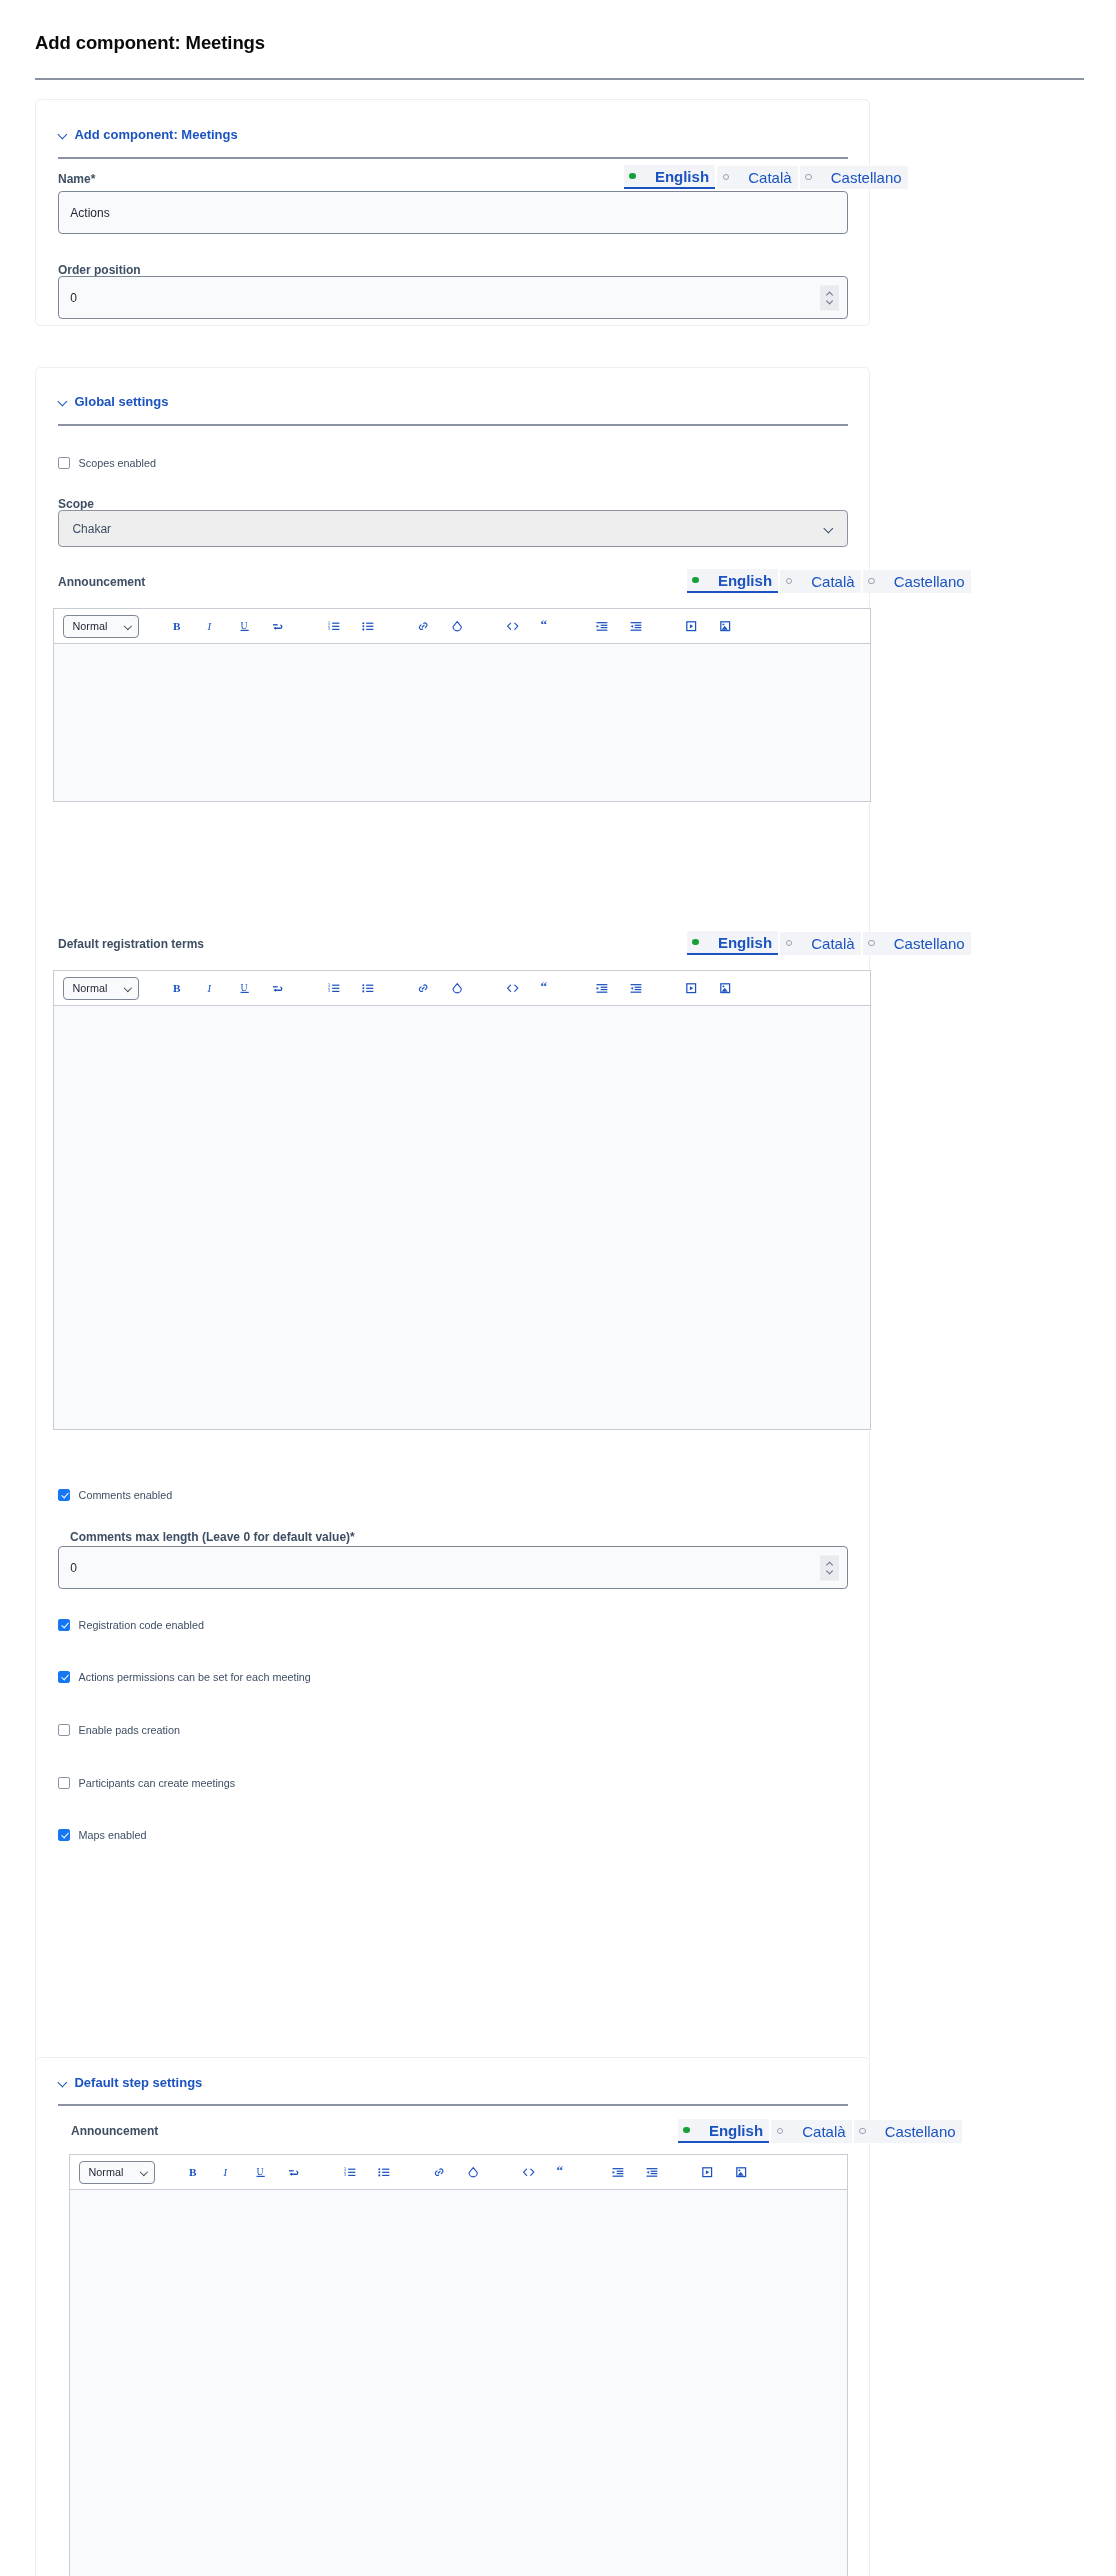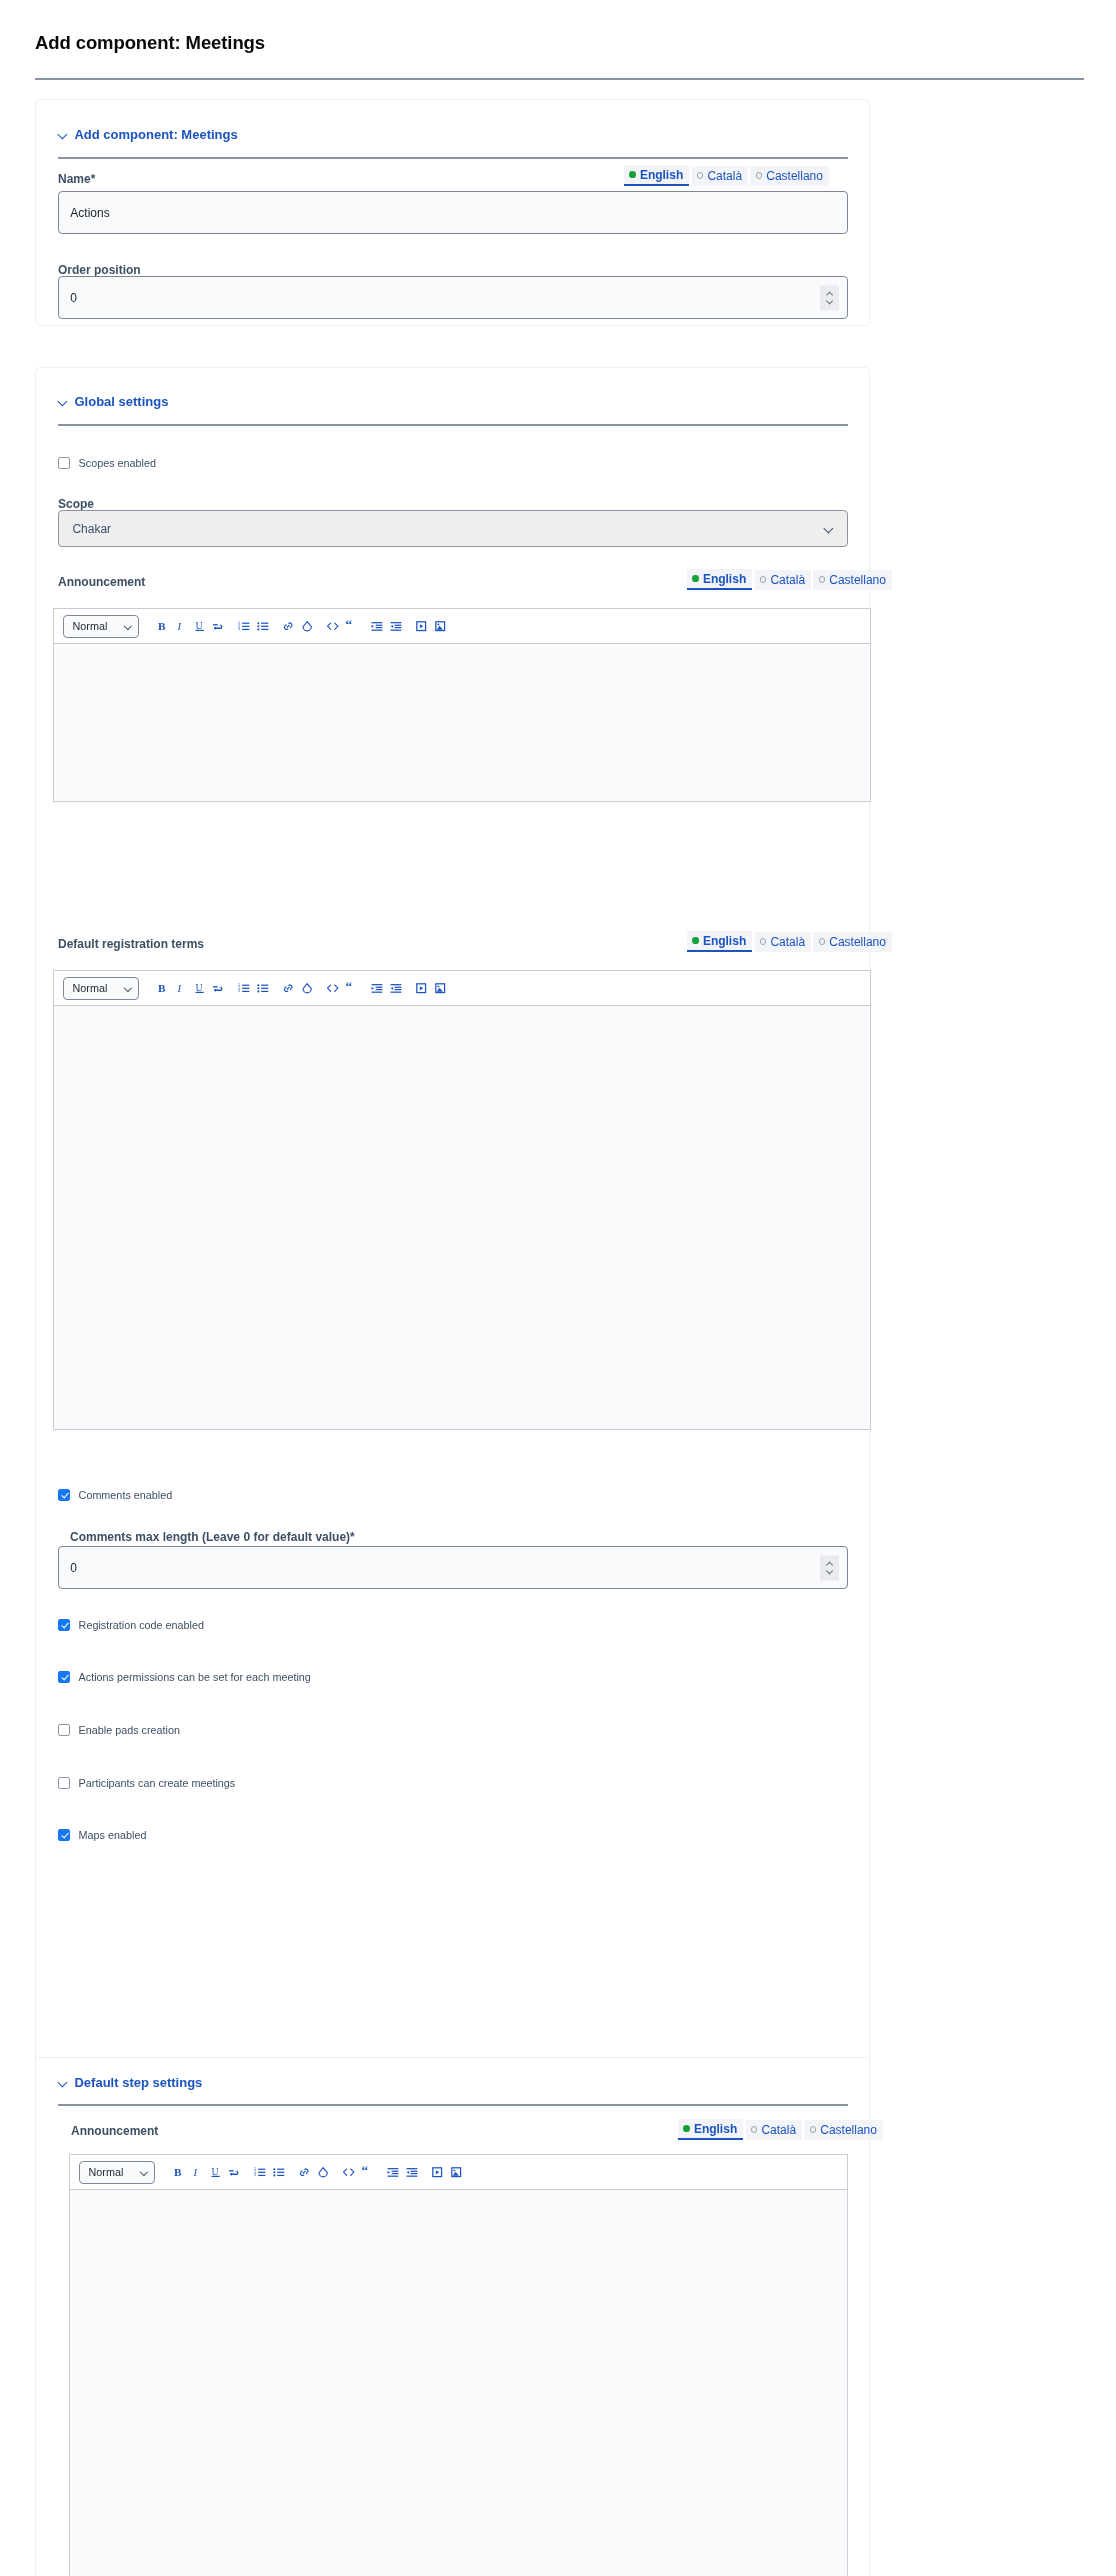--- a/index.html
+++ b/index.html
@@ -99,36 +99,36 @@
     content:""; position:absolute; left:0; top:0; width:5.7px; height:5.7px;
     border-right:1.5px solid #3e4f64; border-bottom:1.5px solid #3e4f64;
     transform:rotate(45deg);
   }
 
   
   .locales{
     position:absolute; display:flex; align-items:flex-end; gap:2.1px;
   }
   .loc{
-    display:flex; align-items:center; gap:4px;
+    display:flex; align-items:center; gap:19px;
     background:#f2f4f8; padding:2.6px 6.2px 3.1px 5.2px;
-    font-size:12px; color:#1b53c0; white-space:nowrap; cursor:pointer;
+    font-size:15px; color:#1b53c0; white-space:nowrap; cursor:pointer;
   }
   .loc.active{ font-weight:bold; border-bottom:2.1px solid #1b53c0; padding-bottom:2.1px; }
   .dot{ width:6.7px; height:6.7px; border-radius:50%; background:#15a03a; flex:none; }
   .ring{ width:6.7px; height:6.7px; border-radius:50%; border:1px solid #9aa2b1;
          box-sizing:border-box; background:transparent; flex:none; }
 
   
   .editor{ position:absolute; box-sizing:border-box; }
   .ed-toolbar{
     box-sizing:border-box; width:100%;
     border:0.7px solid #c9ccd4; border-bottom:none;
     background:#ffffff;
-    display:flex; align-items:center; padding:6.2px 7.2px 6.2px 9.3px; gap:0;
+    display:flex; align-items:center; padding:6.2px 7.2px 6.2px 9.3px; gap:15px;
     height:35px;
   }
   .ed-size{
     width:76px; height:23px; box-sizing:border-box;
     border:0.8px solid #7d8697; border-radius:4.1px; background:#f9fafc;
     display:flex; align-items:center; justify-content:space-between;
     padding:0 6.7px 0 8.2px; font-size:10.8px; color:#1c2430; cursor:pointer;
     margin-right:15.5px; flex:none;
   }
   .ed-size .mini-caret{ width:6.7px; height:6.7px; position:relative; }

